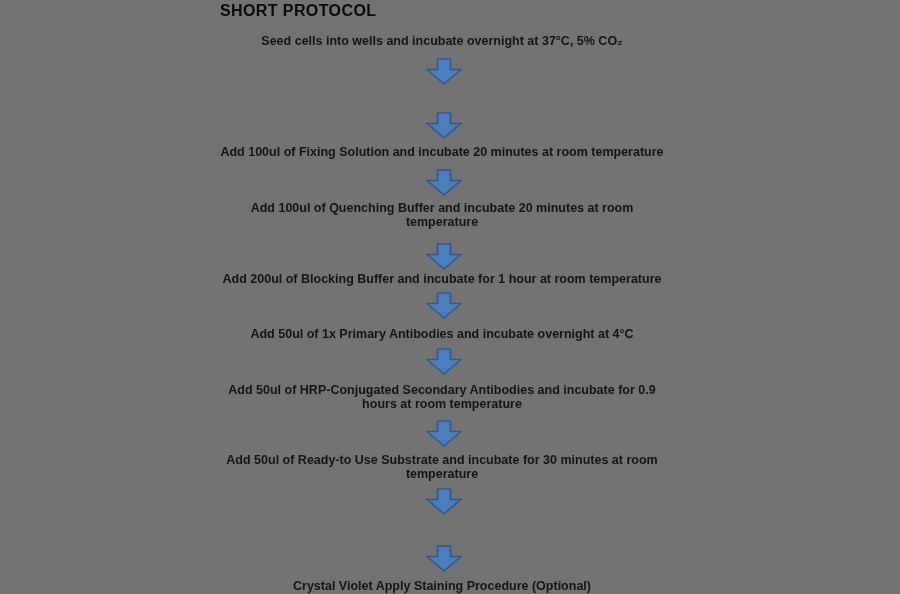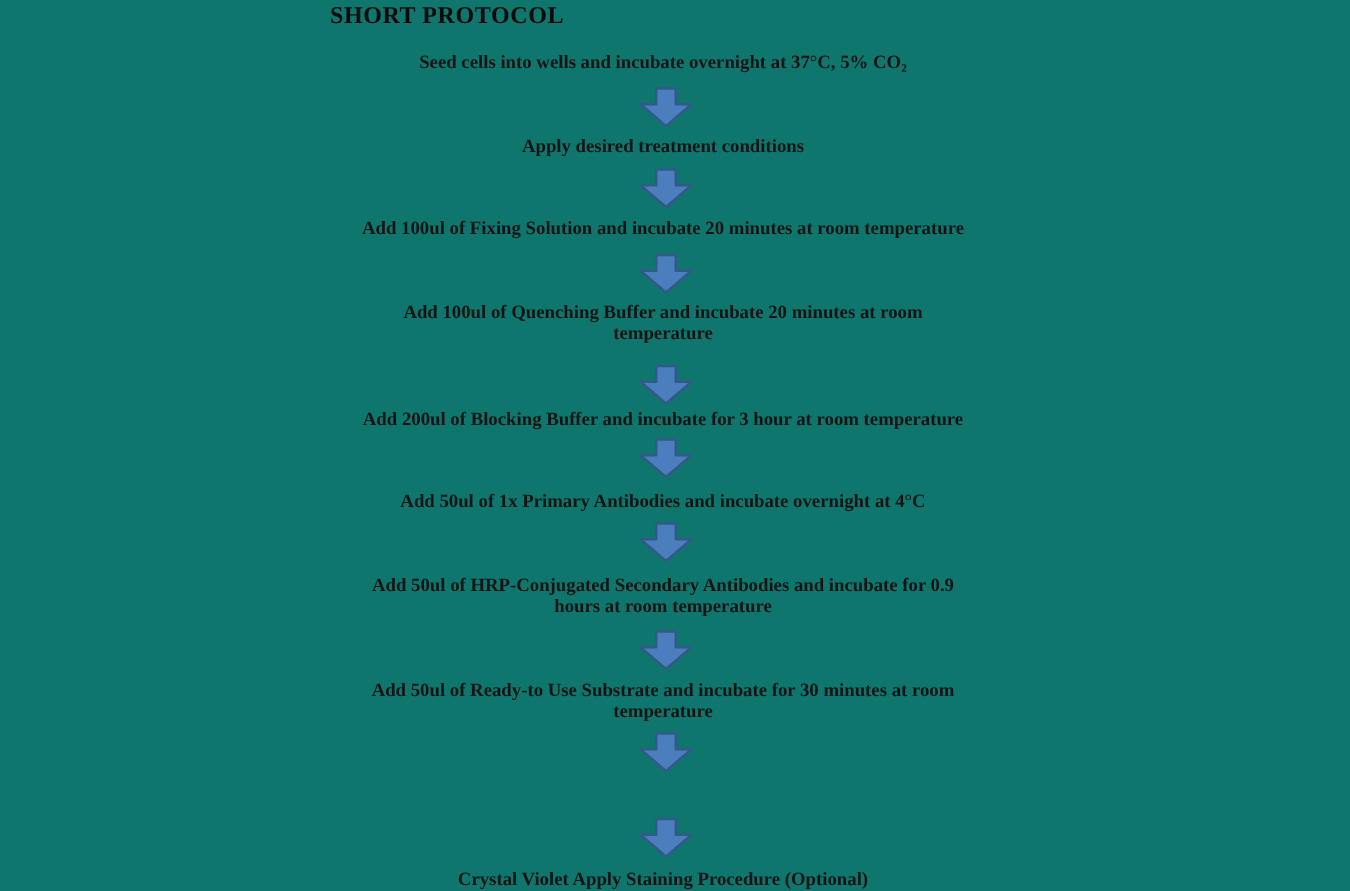--- a/index.html
+++ b/index.html
@@ -4,23 +4,23 @@
 <style>
   html, body {
     margin: 0;
     padding: 0;
     background: #ffffff;
   }
   .canvas {
     position: relative;
     width: 900px;
     height: 594px;
-    background: #0f766e;
+    background: #737373;
     overflow: hidden;
-    font-family: Liberation Serif, serif;
+    font-family: Liberation Sans, sans-serif;
   }
   .title {
     position: absolute;
     left: 220px;
     top: 2px;
     margin: 0;
     font-size: 16px;
     font-weight: bold;
     letter-spacing: 0.4px;
     color: #0a0a0a;
@@ -65,21 +65,20 @@
 
   <div class="flow">
     <div class="step" style="top:34px">Seed cells into wells and incubate overnight at 37°C, 5% CO₂</div>
 
     <div class="arrow" style="top:58px">
       <svg viewBox="0 0 36 27" width="36" height="27">
           <polygon class="arrow-shape" points="11.5,1 24.5,1 24.5,11.5 35,11.5 18,26 1,11.5 11.5,11.5"></polygon>
         </svg>
     </div>
 
-    <div class="step" style="top:90px">Apply desired treatment conditions</div>
 
     <div class="arrow" style="top:112px">
       <svg viewBox="0 0 36 27" width="36" height="27">
           <polygon class="arrow-shape" points="11.5,1 24.5,1 24.5,11.5 35,11.5 18,26 1,11.5 11.5,11.5"></polygon>
         </svg>
     </div>
 
     <div class="step" style="top:145px">Add 100ul of Fixing Solution and incubate 20 minutes at room temperature</div>
 
     <div class="arrow" style="top:169px">
@@ -90,21 +89,21 @@
 
     <div class="step" style="top:201px">Add 100ul of Quenching Buffer and incubate 20 minutes at room
 temperature</div>
 
     <div class="arrow" style="top:243px">
       <svg viewBox="0 0 36 27" width="36" height="27">
           <polygon class="arrow-shape" points="11.5,1 24.5,1 24.5,11.5 35,11.5 18,26 1,11.5 11.5,11.5"></polygon>
         </svg>
     </div>
 
-    <div class="step" style="top:272px">Add 200ul of Blocking Buffer and incubate for 3 hour at room temperature</div>
+    <div class="step" style="top:272px">Add 200ul of Blocking Buffer and incubate for 1 hour at room temperature</div>
 
     <div class="arrow" style="top:292px">
       <svg viewBox="0 0 36 27" width="36" height="27">
           <polygon class="arrow-shape" points="11.5,1 24.5,1 24.5,11.5 35,11.5 18,26 1,11.5 11.5,11.5"></polygon>
         </svg>
     </div>
 
     <div class="step" style="top:327px">Add 50ul of 1x Primary Antibodies and incubate overnight at 4°C</div>
 
     <div class="arrow" style="top:348px">

